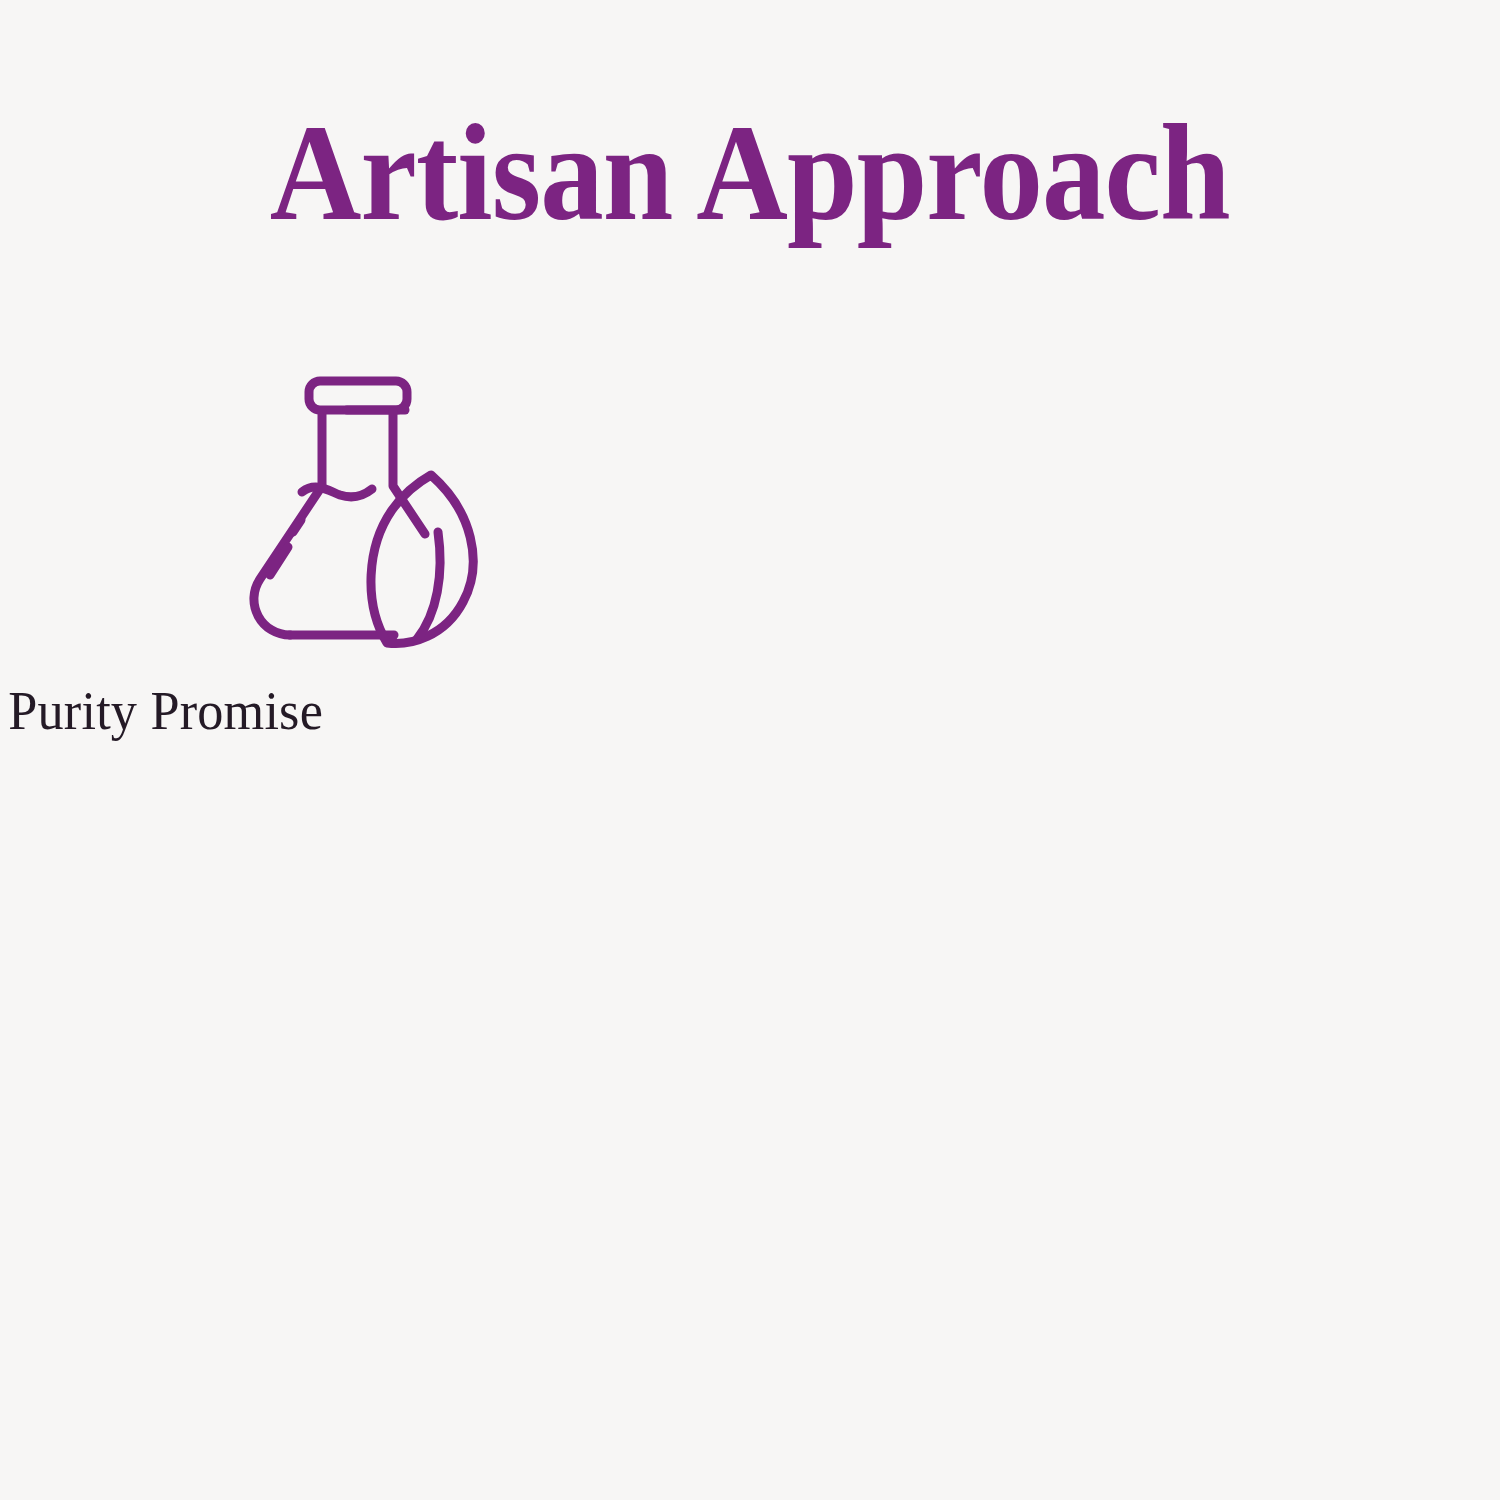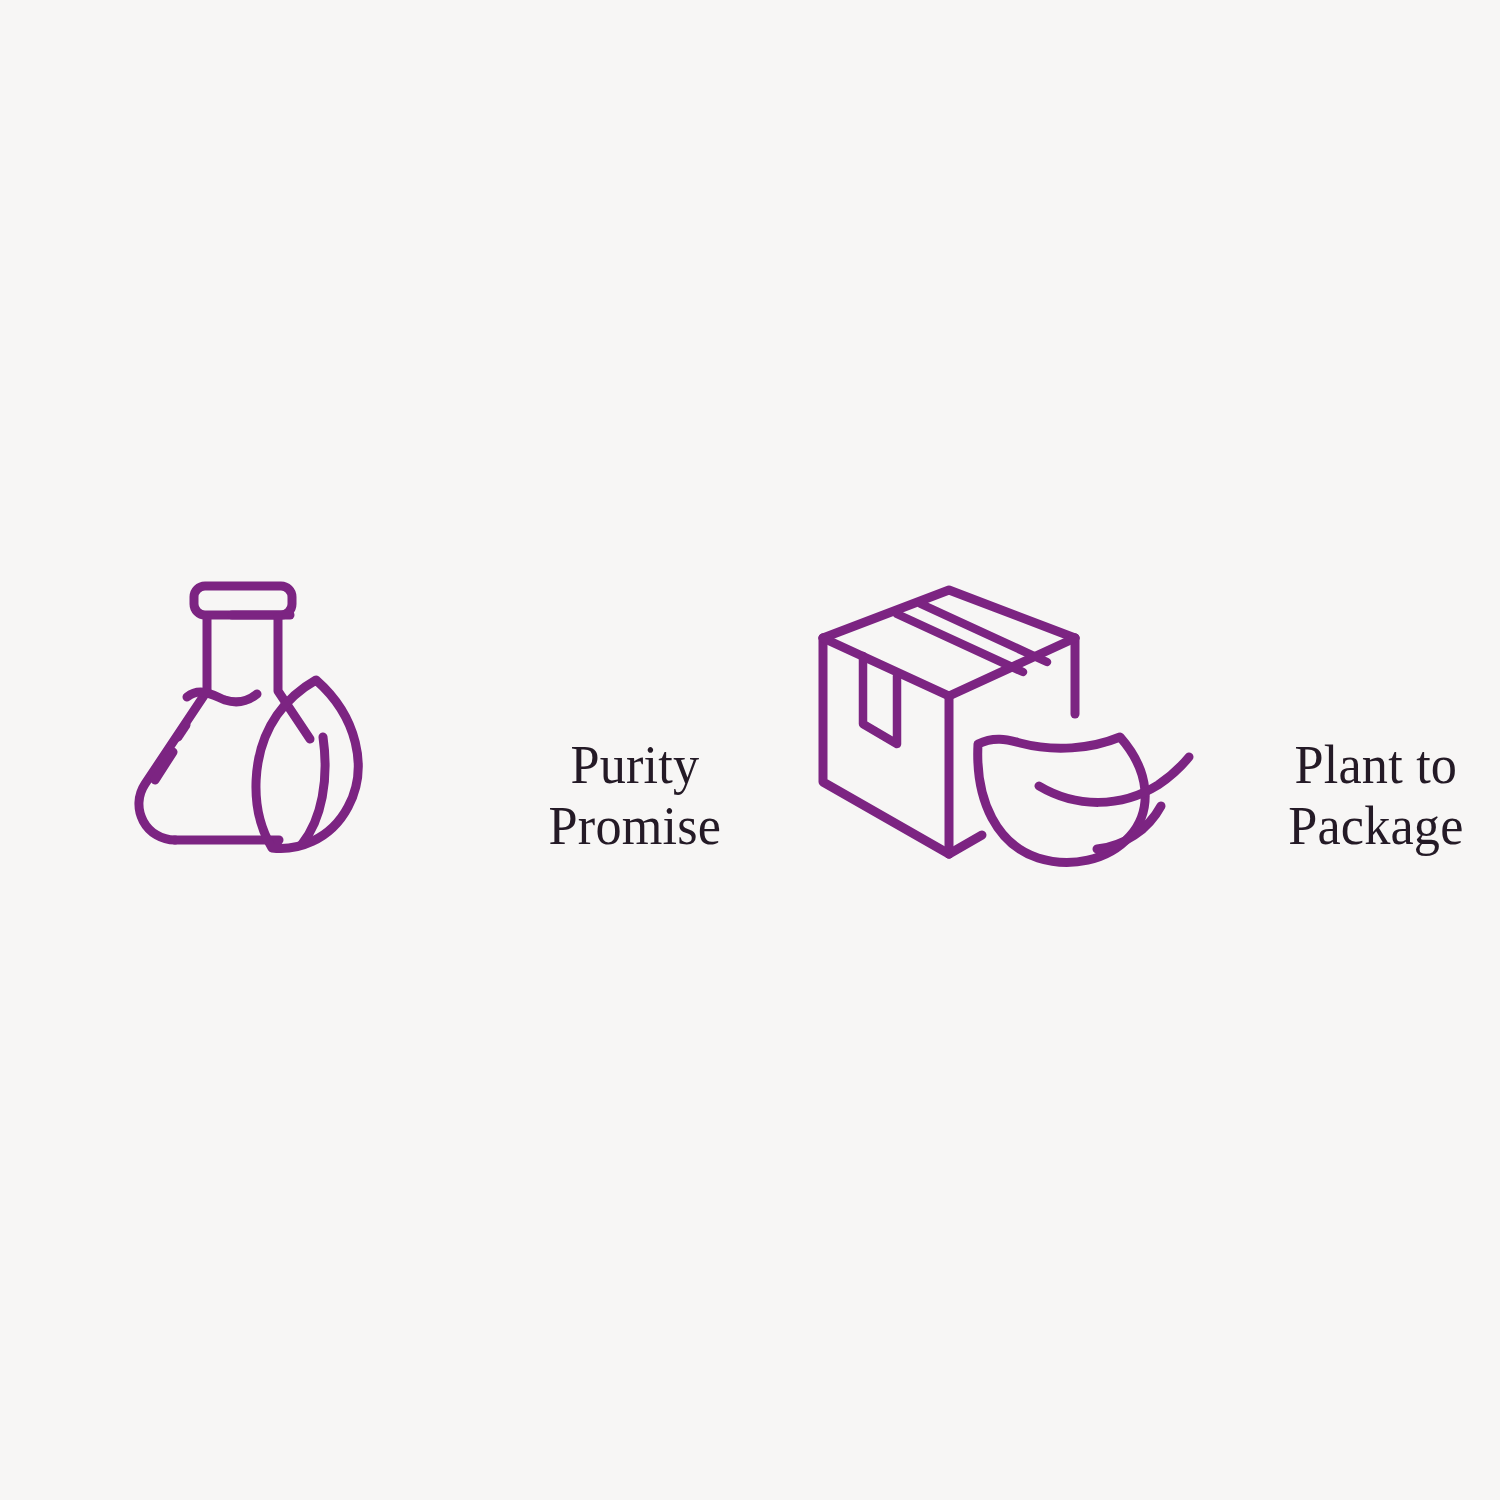--- a/index.html
+++ b/index.html
@@ -53,22 +53,22 @@
     width: 1500px;
     height: 1010px;
     display: grid;
     grid-template-columns: 1fr 1fr;
     grid-template-rows: 1fr 1fr;
   }
 
   .cell {
     position: relative;
     display: flex;
-    flex-direction: row;
-    align-items: flex-end;
+    flex-direction: column;
+    align-items: flex-start;
     justify-content: flex-start;
   }
 
   .icon-box {
     display: flex;
     align-items: center;
     justify-content: center;
     height: 300px;
     width: 100%;
   }
@@ -117,20 +117,23 @@
     stroke-width: 8.5;
     stroke-linecap: round;
     stroke-linejoin: round;
   }
 </style>
 </head>
 <body>
 
 <div class="page">
 
+  <div class="title-wrap">
+    <h1 class="title">Artisan Approach</h1>
+  </div>
 
   <div class="grid">
 
     <div class="cell cell-purity">
       <div class="icon-box">
         <svg width="262" height="290" viewBox="0 0 262 290" aria-hidden="true">
 
           <path class="ln" d="M76 24 h76 a11 11 0 0 1 11 11 v7 a11 11 0 0 1 -11 11 h-76 a11 11 0 0 1 -11 -11 v-7 a11 11 0 0 1 11 -11 z"></path>
 
           <path class="ln" d="M103 53 h58"></path>
@@ -149,44 +152,15 @@
           <path class="ln" d="M187 118 c41 36 53 88 32 127 c-18 34 -52 44 -76 41 c-24 -40 -20 -97 5 -133 c10 -14 23 -26 39 -35 z"></path>
 
           <path class="ln" d="M194 175 c6 42 -1 82 -21 107"></path>
         </svg>
       </div>
       <div class="cell-label">Purity Promise</div>
     </div>
 
 
 
-    <div class="cell cell-plant">
-      <div class="icon-box">
-        <svg width="400" height="268" viewBox="0 0 400 268" aria-hidden="true">
-
-          <path class="ln" d="M22 60 v144 l126 72"></path>
-
-          <path class="ln" d="M22 60 L148 12 l126 48"></path>
-
-          <path class="ln" d="M274 60 v76"></path>
-
-          <path class="ln" d="M148 118 v158"></path>
-
-          <path class="ln" d="M22 60 L148 118 L274 60"></path>
-
-          <path class="ln" d="M148 276 l33 -19"></path>
-
-          <path class="ln-thin" d="M96 36 L222 94"></path>
-          <path class="ln-thin" d="M120 26 L246 84"></path>
-
-          <path class="ln-thin" d="M62 78 v68 l34 20 v-68"></path>
-
-          <path class="ln" d="M177 166 c17 -8 30 -4 42 -1 c34 9 71 6 100 -6 c30 34 33 73 10 99
-                               c-22 25 -60 32 -92 22 c-40 -13 -63 -56 -60 -114 z"></path>
-          <path class="ln" d="M238 208 c37 22 82 22 119 -1 c12 -8 22 -17 31 -28"></path>
-          <path class="ln" d="M360 228 c-13 24 -37 40 -64 43"></path>
-        </svg>
-      </div>
-      <div class="cell-label">Plant to Package</div>
-    </div>
 
   </div>
 </div>
 
 </body></html>

